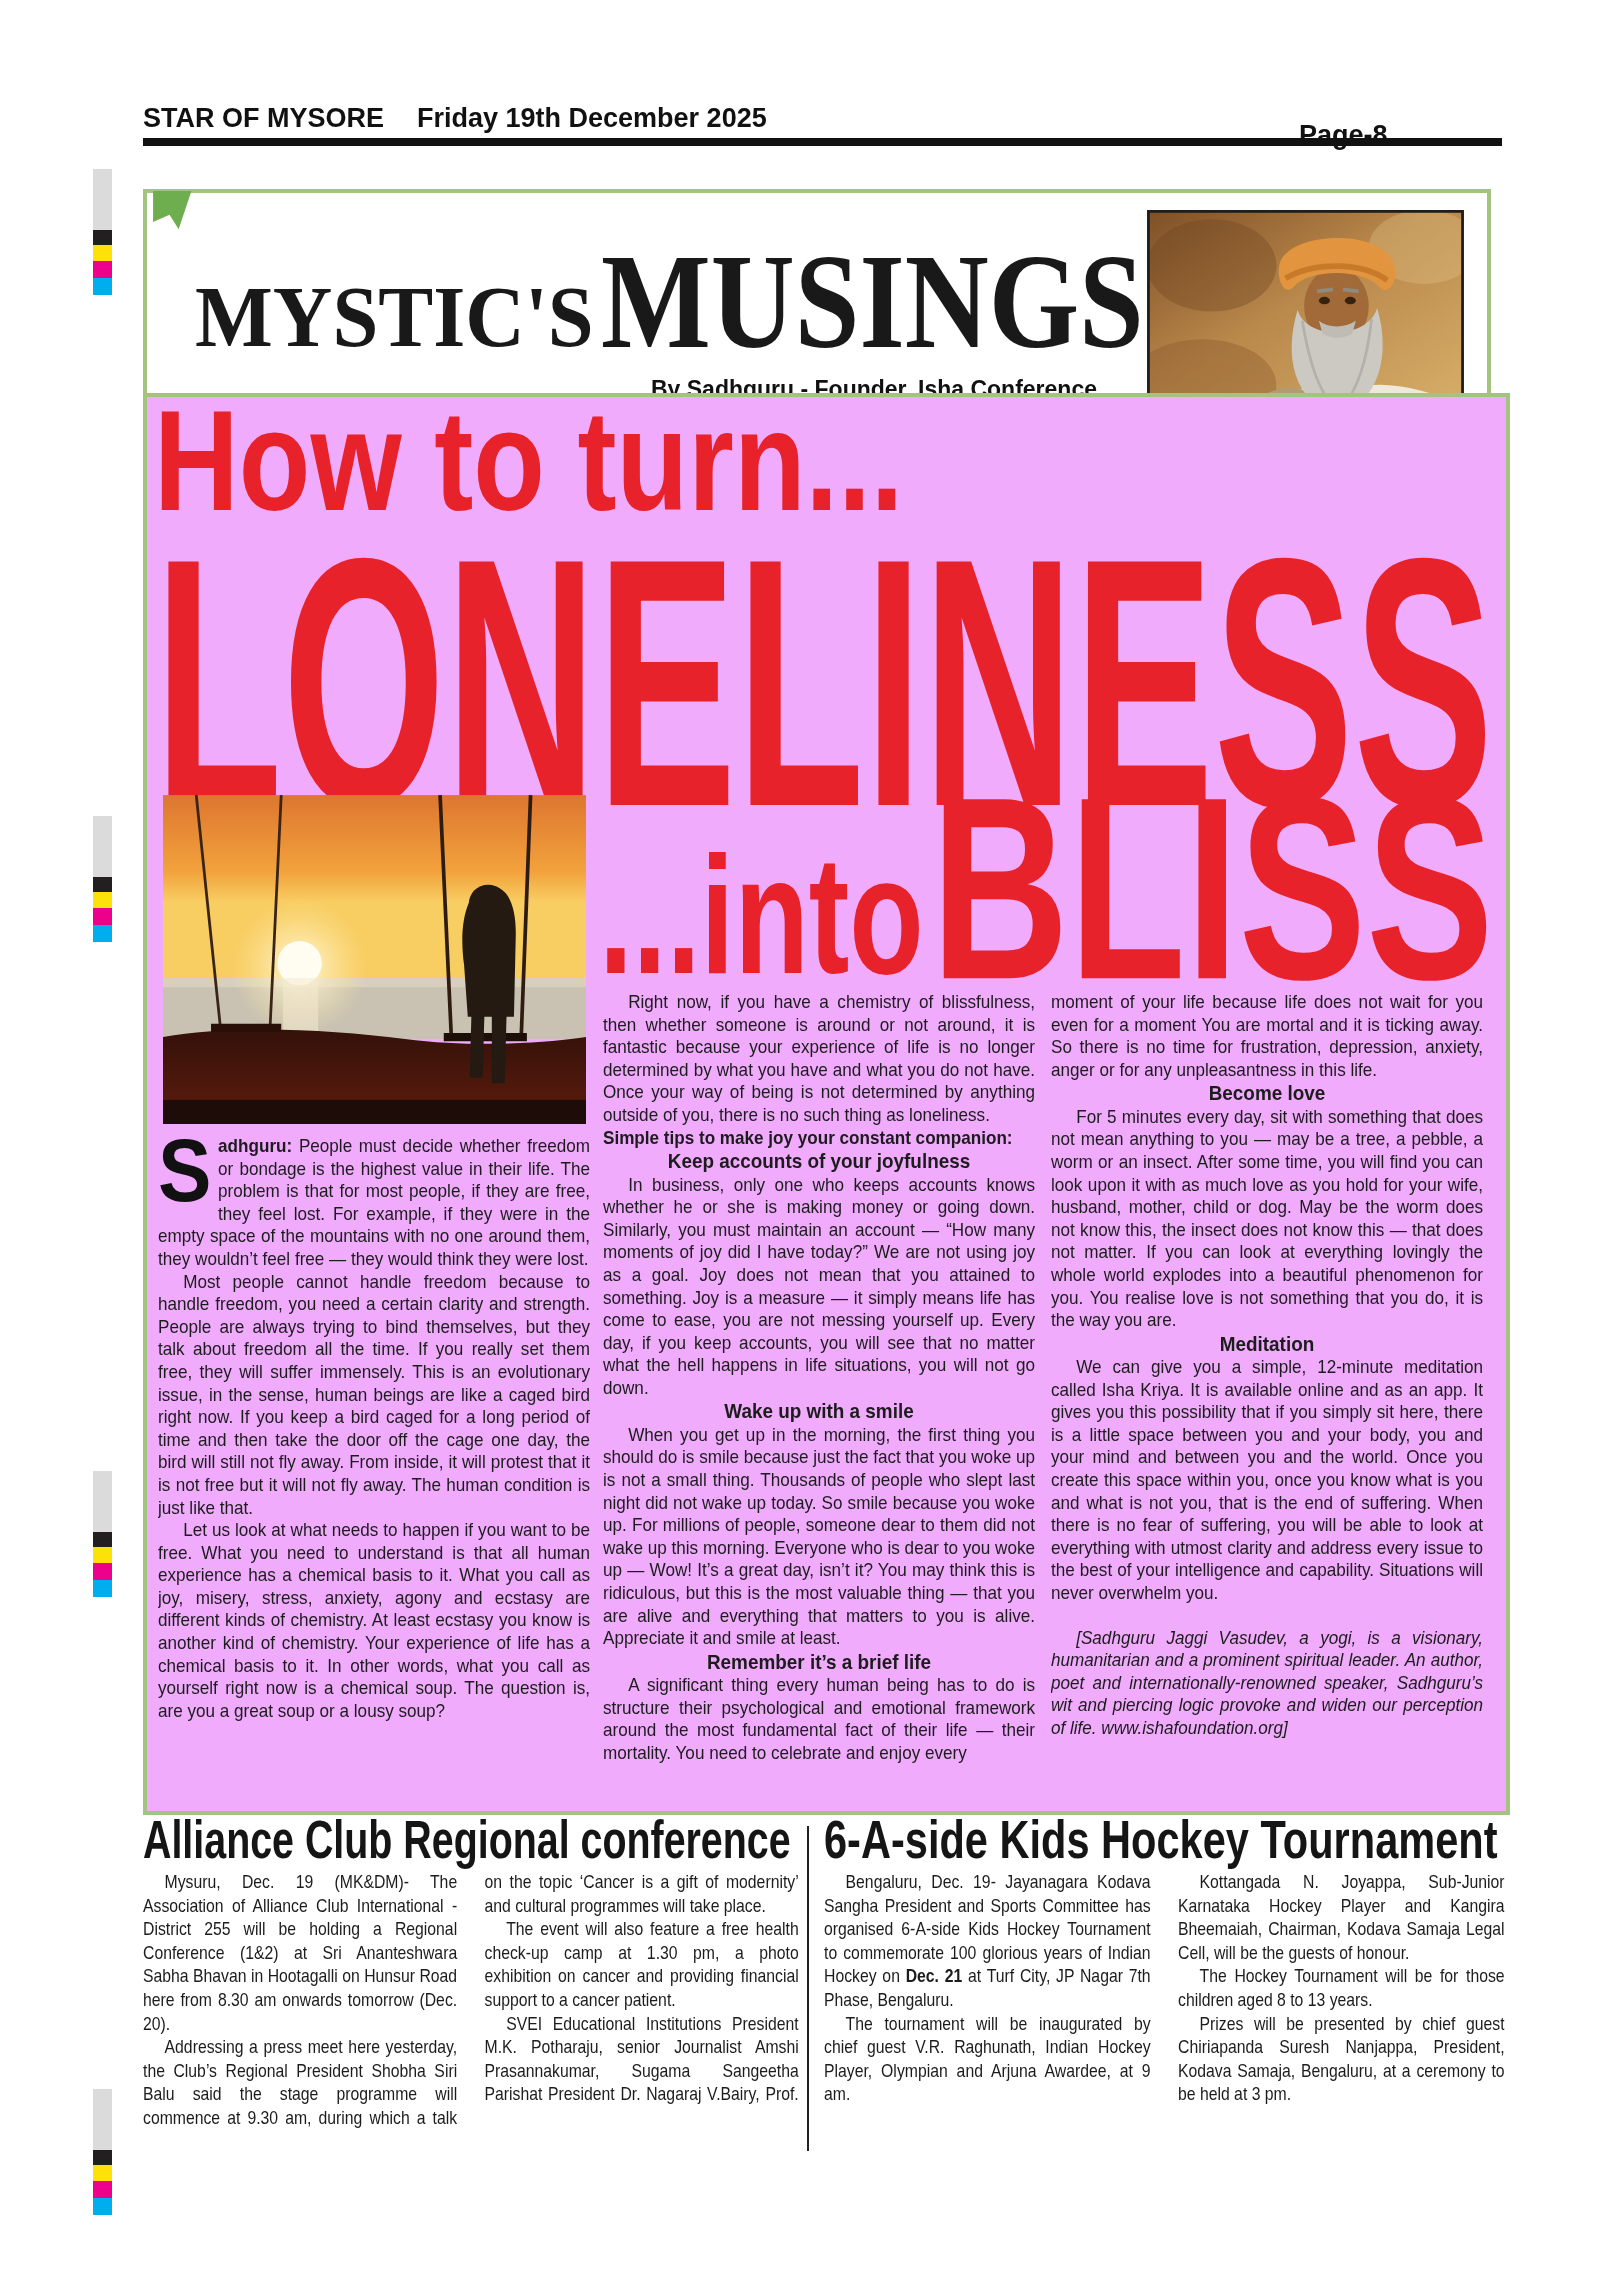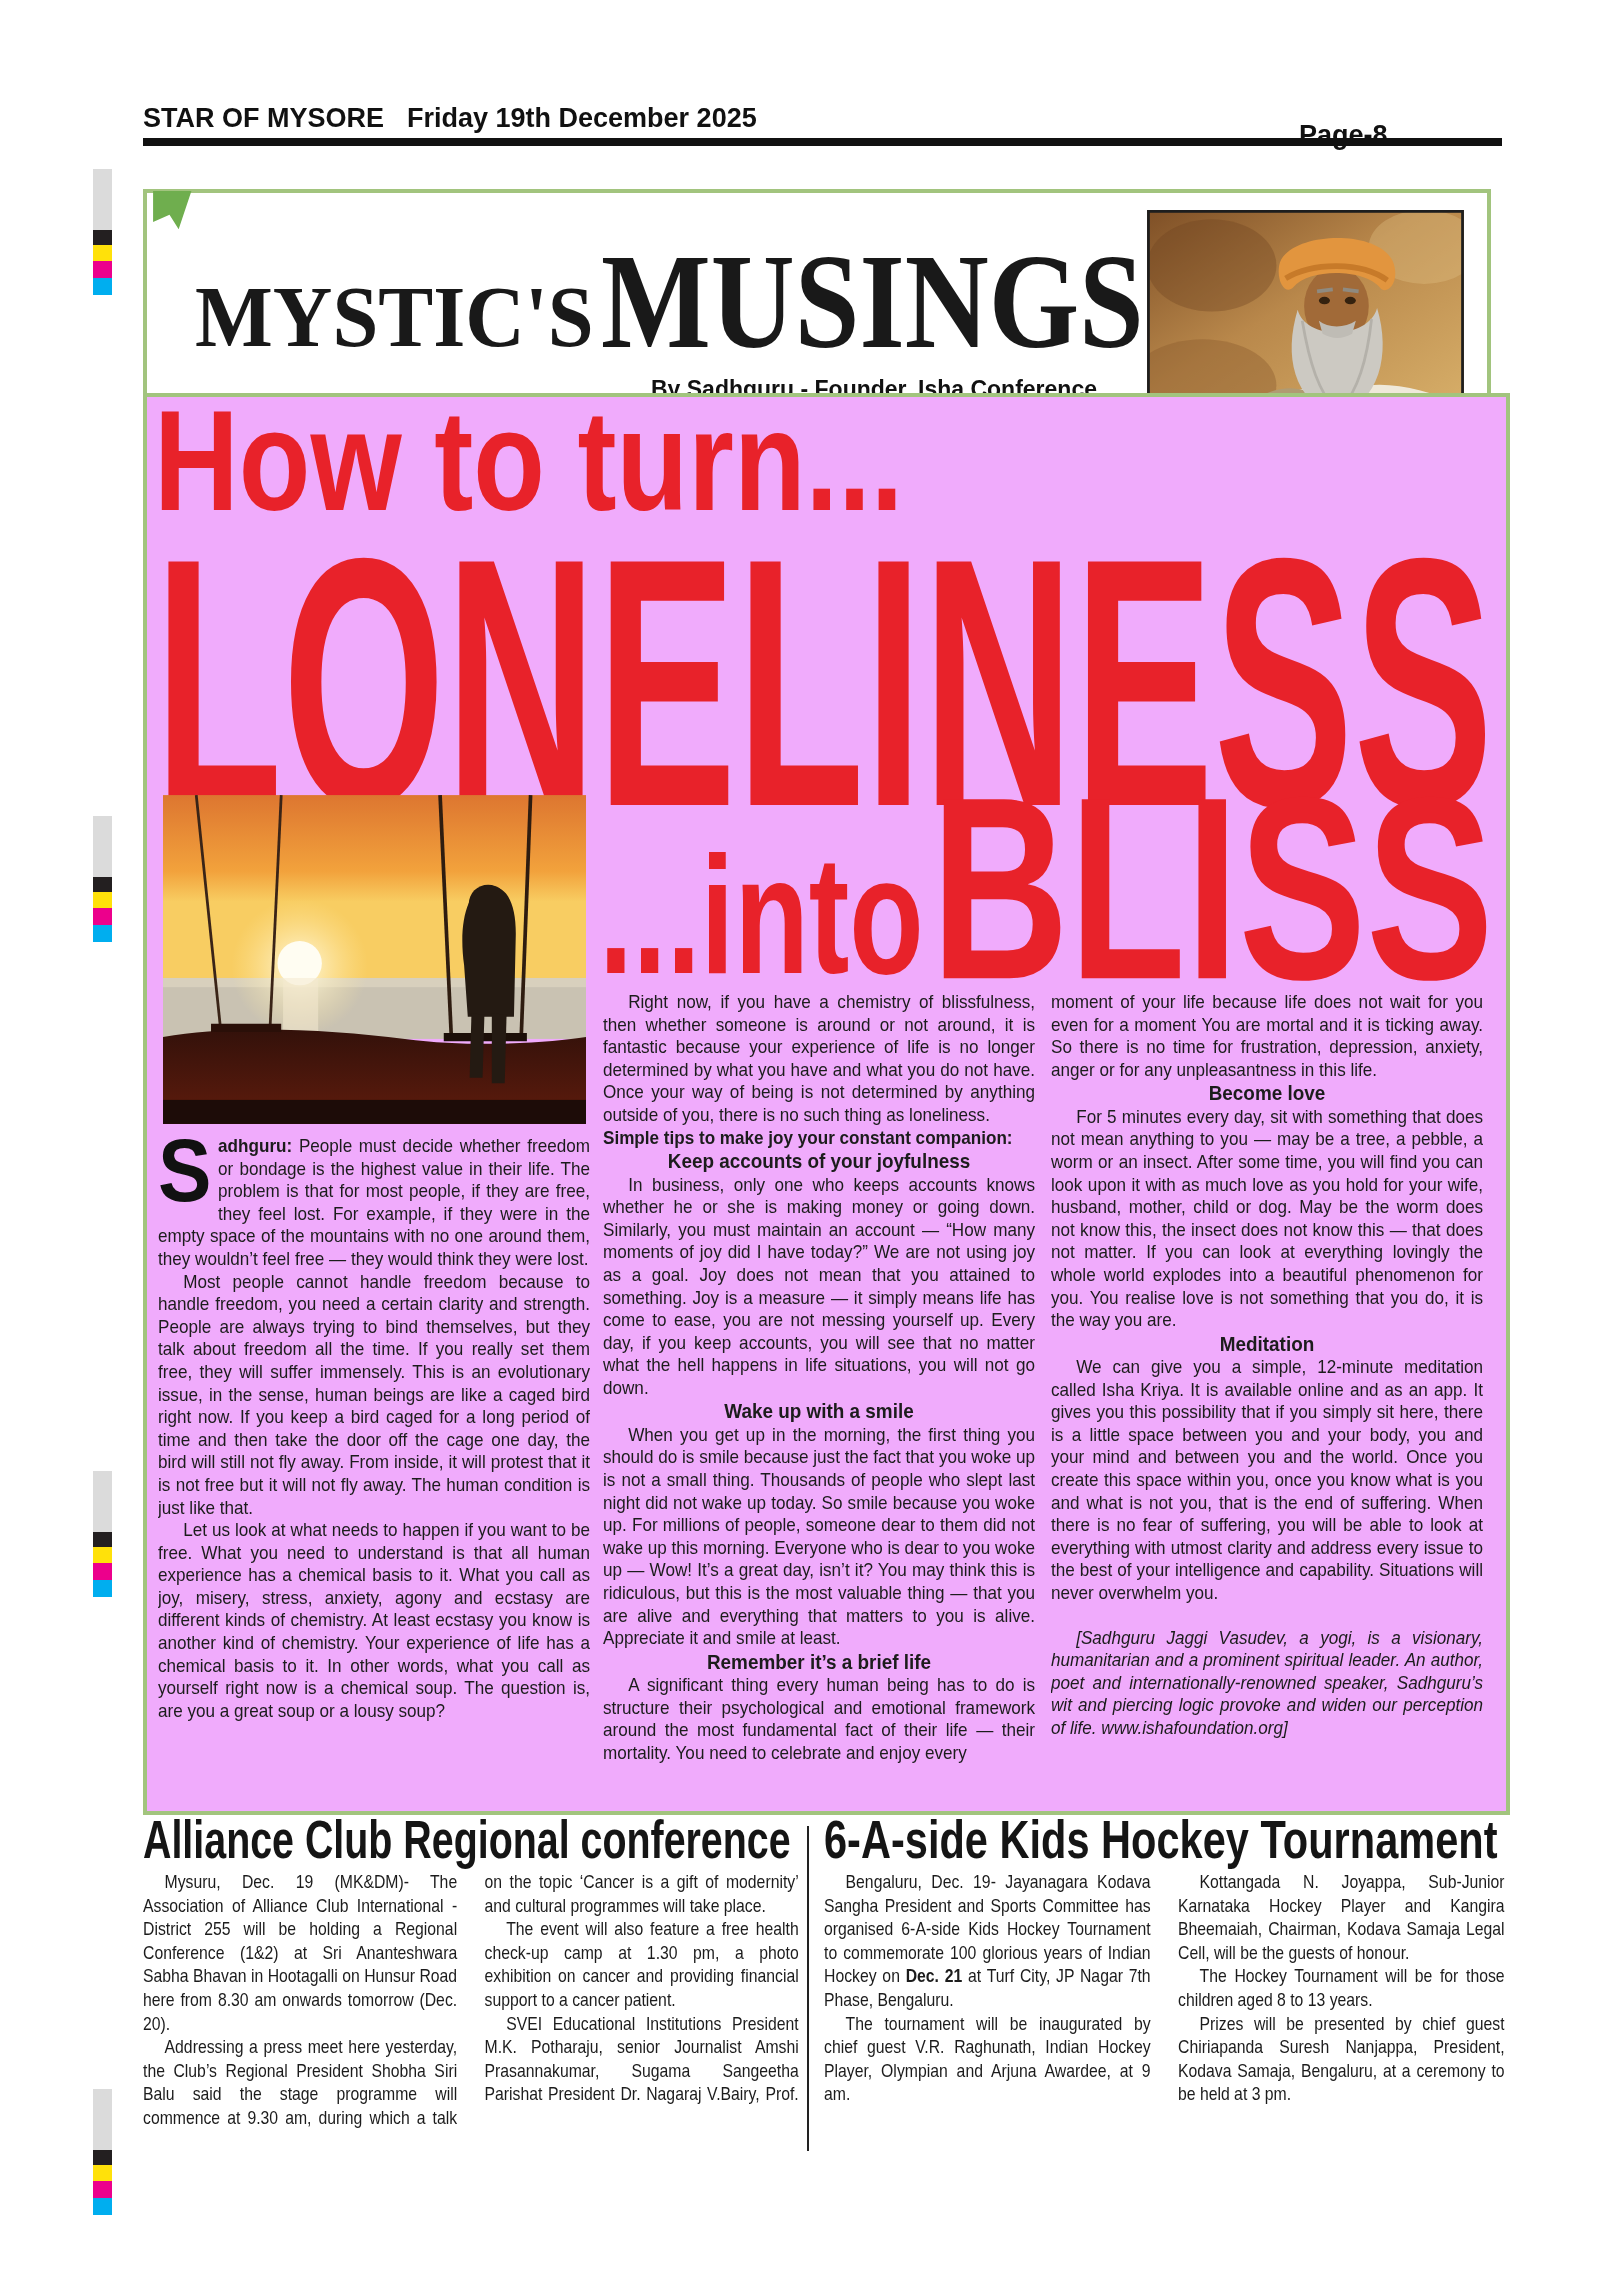--- a/index.html
+++ b/index.html
@@ -47,21 +47,21 @@
                height:282px;overflow:hidden;column-fill:auto;}
   .bottom-cols p{margin:0;text-indent:26px;}
   .bottom-divider{position:absolute;left:807px;top:1826px;width:1.8px;height:325px;background:#222;}
 </style>
 </head>
 <body>
 
 <div class="page">
 
   <div class="hdr-text" style="left:143px;top:103px;">STAR OF MYSORE</div>
-  <div class="hdr-text" style="left:407px;top:103px;">Friday 19th December 2025</div>
+  <div class="hdr-text" style="left:417px;top:103px;">Friday 19th December 2025</div>
   <div class="hdr-text" style="left:1299px;top:120px;width:203px;text-align:left;">Page-8</div>
   <div class="hdr-rule"></div>
 
   <div class="reg-group" style="top:169px;">
     <div class="reg-gray"></div>
     <div class="reg-k"></div>
     <div class="reg-y"></div>
     <div class="reg-m"></div>
     <div class="reg-c"></div>
   </div>

